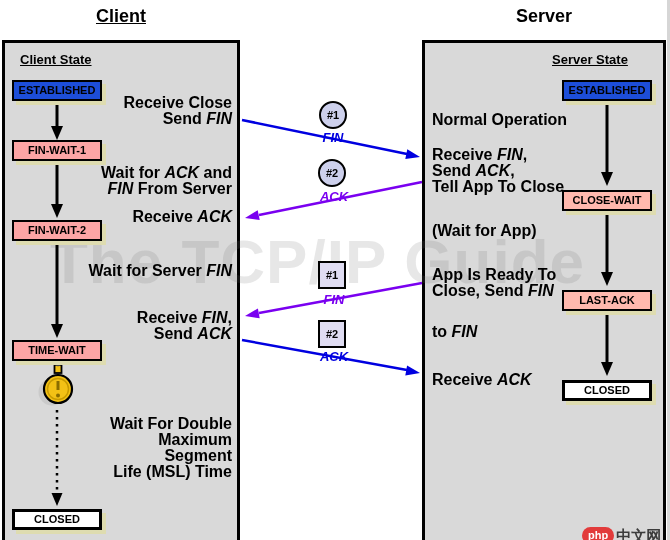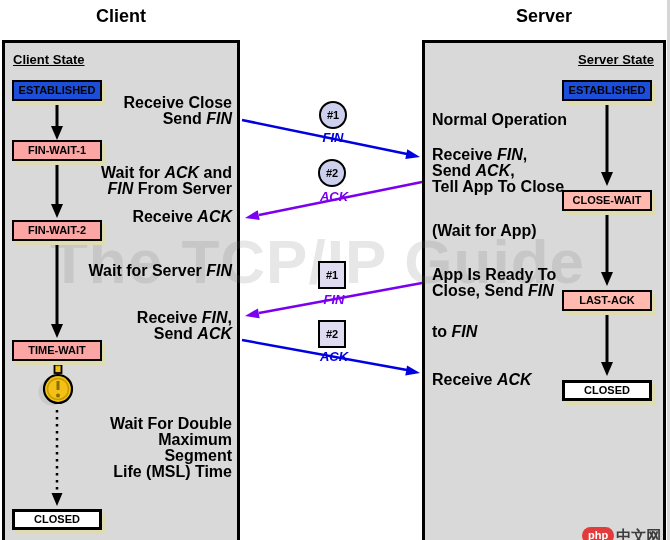--- a/index.html
+++ b/index.html
@@ -4,25 +4,25 @@
 <style>
   html,body{margin:0;padding:0;background:#fff;}
   .stage{position:relative;width:670px;height:540px;background:#ffffff;overflow:hidden;
          font-family:"Liberation Sans",sans-serif;color:#000;}
   .panel{position:absolute;box-sizing:border-box;border:3px solid #000;background:#d9d9d9;z-index:0;}
   .panel-client{left:2px;top:40px;width:238px;height:510px;}
   .panel-server{left:422px;top:40px;width:244px;height:510px;}
   .watermark{position:absolute;left:50px;top:226px;font-size:62px;font-weight:bold;
              color:rgba(115,115,115,0.17);letter-spacing:1px;white-space:nowrap;z-index:1;}
   .title{position:absolute;top:6px;font-size:18px;font-weight:bold;text-align:center;z-index:2;}
-  .title-client{left:2px;width:238px;}
+  .title-client{left:2px;width:238px;text-decoration:underline;}
   .title-server{left:422px;width:244px;}
   .sec-hdr{position:absolute;top:52px;font-size:13px;font-weight:bold;text-decoration:underline;z-index:2;}
-  .hdr-client{left:13px;}
-  .hdr-server{left:552px;width:102px;text-align:right;}
+  .hdr-client{left:20px;}
+  .hdr-server{left:552px;width:102px;text-align:left;}
   .state{position:absolute;box-sizing:border-box;width:90px;height:21px;border:2px solid #000;
          background:#fff;font-size:11px;font-weight:bold;text-align:center;line-height:17px;
          box-shadow:4px 4px 0 #dedcb0;z-index:2;}
   .state.thick{border-width:3px;line-height:15px;text-align:center;}
   .green{background:#1d4ed8}.peach{background:#fca5a5}.pink{background:#ffb9ae}
   .ann{position:absolute;font-size:16px;font-weight:bold;line-height:16px;z-index:3;}
   .ann-c{left:88px;width:144px;text-align:right;}
   .ann-s{left:432px;width:136px;text-align:left;}
   .it{font-style:italic;}
   .badge{position:absolute;box-sizing:border-box;width:28px;height:28px;border:2px solid #000;

